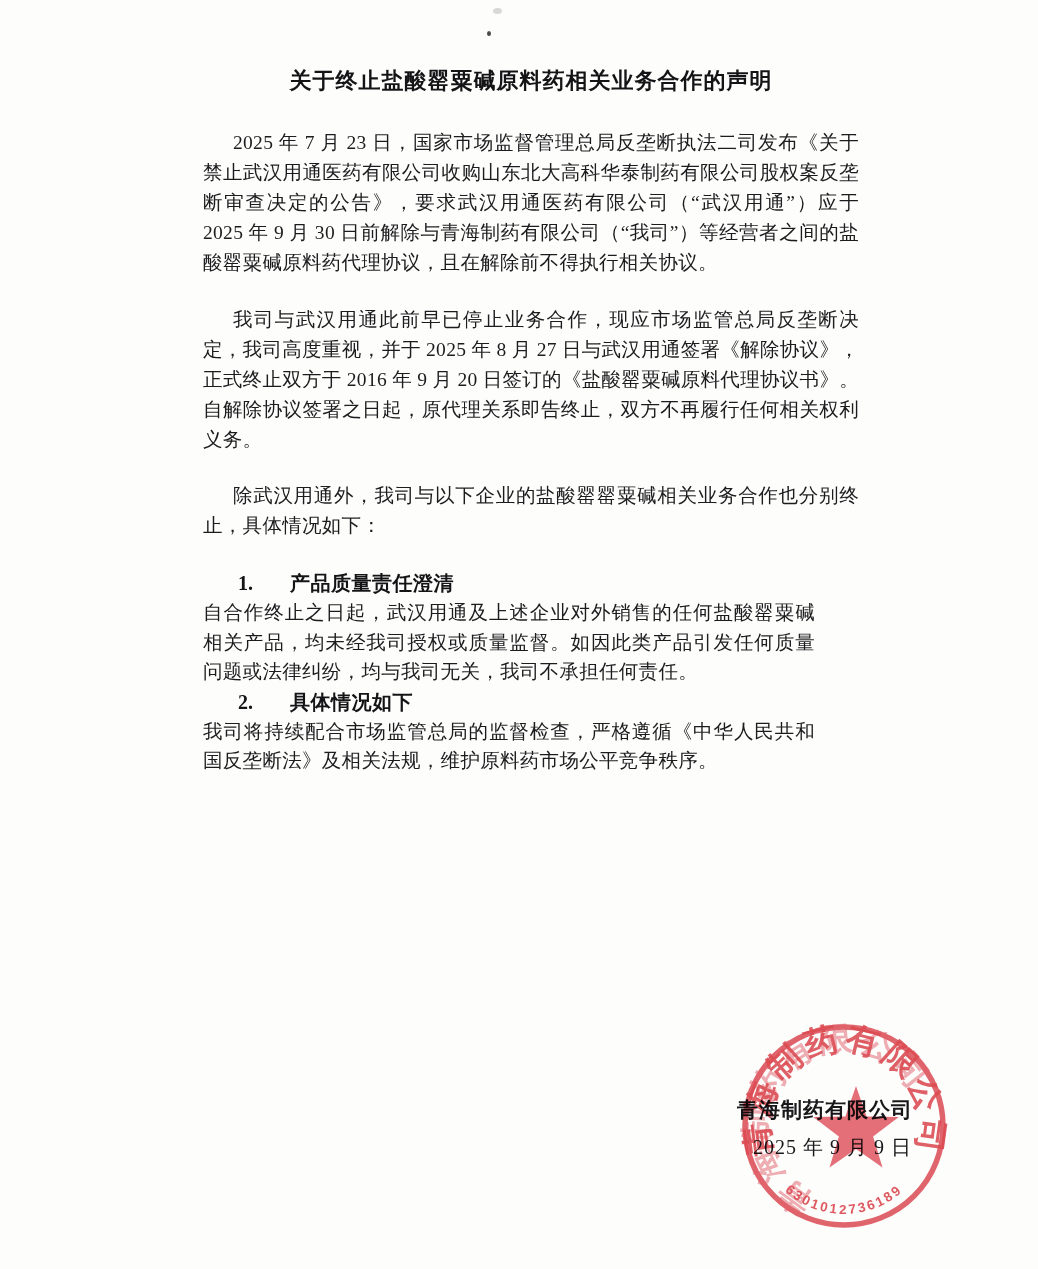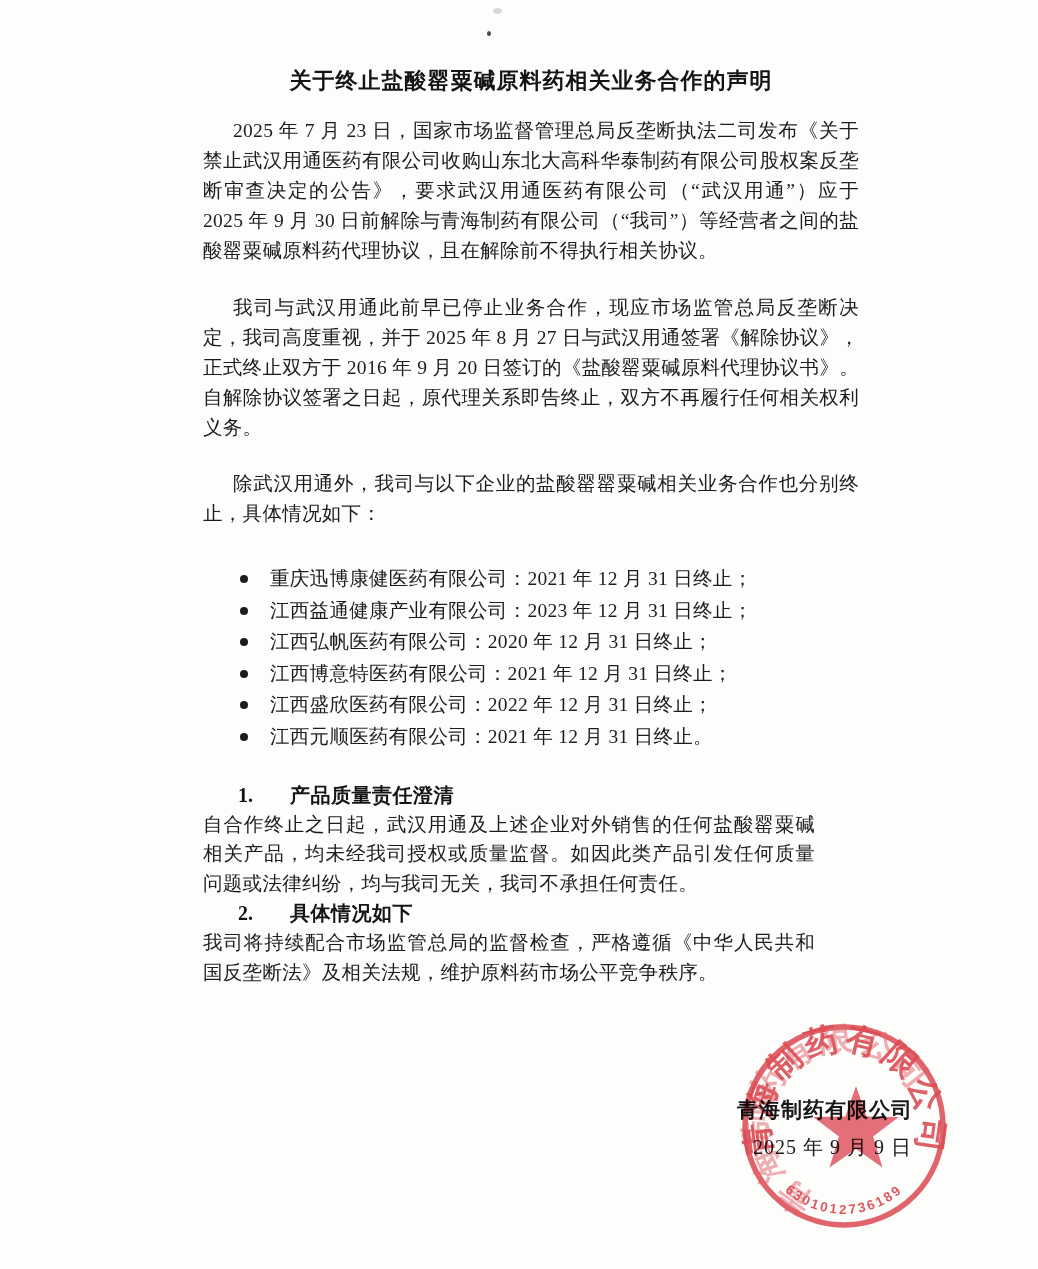--- a/index.html
+++ b/index.html
@@ -27,21 +27,21 @@
     letter-spacing:1px;
     color:#141416;
   }
   .para {
     font-size:19.5px;
     line-height:30px;
     text-align:justify;
     text-indent:30px;
     letter-spacing:0.3px;
   }
-  .para-1 { margin-top:20px; }
+  .para-1 { margin-top:32px; }
   .para-2 { margin-top:27px; }
   .para-3 { margin-top:26px; }
   .term-list { margin-top:34px; }
   .term-list li {
     list-style:none;
     position:relative;
     padding-left:67px;
     font-size:19.5px;
     line-height:31.6px;
     letter-spacing:0.3px;
@@ -132,28 +132,20 @@
   <div class="content">
 
     <h1 class="doc-title">关于终止盐酸罂粟碱原料药相关业务合作的声明</h1>
 
     <p class="para para-1">2025 年 7 月 23 日，国家市场监督管理总局反垄断执法二司发布《关于禁止武汉用通医药有限公司收购山东北大高科华泰制药有限公司股权案反垄断审查决定的公告》，要求武汉用通医药有限公司（“武汉用通”）应于 2025 年 9 月 30 日前解除与青海制药有限公司（“我司”）等经营者之间的盐酸罂粟碱原料药代理协议，且在解除前不得执行相关协议。</p>
 
     <p class="para para-2">我司与武汉用通此前早已停止业务合作，现应市场监管总局反垄断决定，我司高度重视，并于 2025 年 8 月 27 日与武汉用通签署《解除协议》，正式终止双方于 2016 年 9 月 20 日签订的《盐酸罂粟碱原料代理协议书》。自解除协议签署之日起，原代理关系即告终止，双方不再履行任何相关权利义务。</p>
 
     <p class="para para-3">除武汉用通外，我司与以下企业的盐酸罂罂粟碱相关业务合作也分别终止，具体情况如下：</p>
 
-    <ul class="term-list">
-      <li>重庆迅博康健医药有限公司：2021 年 12 月 31 日终止；</li>
-      <li>江西益通健康产业有限公司：2023 年 12 月 31 日终止；</li>
-      <li>江西弘帆医药有限公司：2020 年 12 月 31 日终止；</li>
-      <li>江西博意特医药有限公司：2021 年 12 月 31 日终止；</li>
-      <li>江西盛欣医药有限公司：2022 年 12 月 31 日终止；</li>
-      <li>江西元顺医药有限公司：2021 年 12 月 31 日终止。</li>
-    </ul>
 
 
     <div class="numbered-item">
       <div class="item-head">
         <span class="num">1.</span>
         <span class="head-text">产品质量责任澄清</span>
       </div>
       <p class="item-body">自合作终止之日起，武汉用通及上述企业对外销售的任何盐酸罂粟碱相关产品，均未经我司授权或质量监督。如因此类产品引发任何质量问题或法律纠纷，均与我司无关，我司不承担任何责任。</p>
     </div>
 

